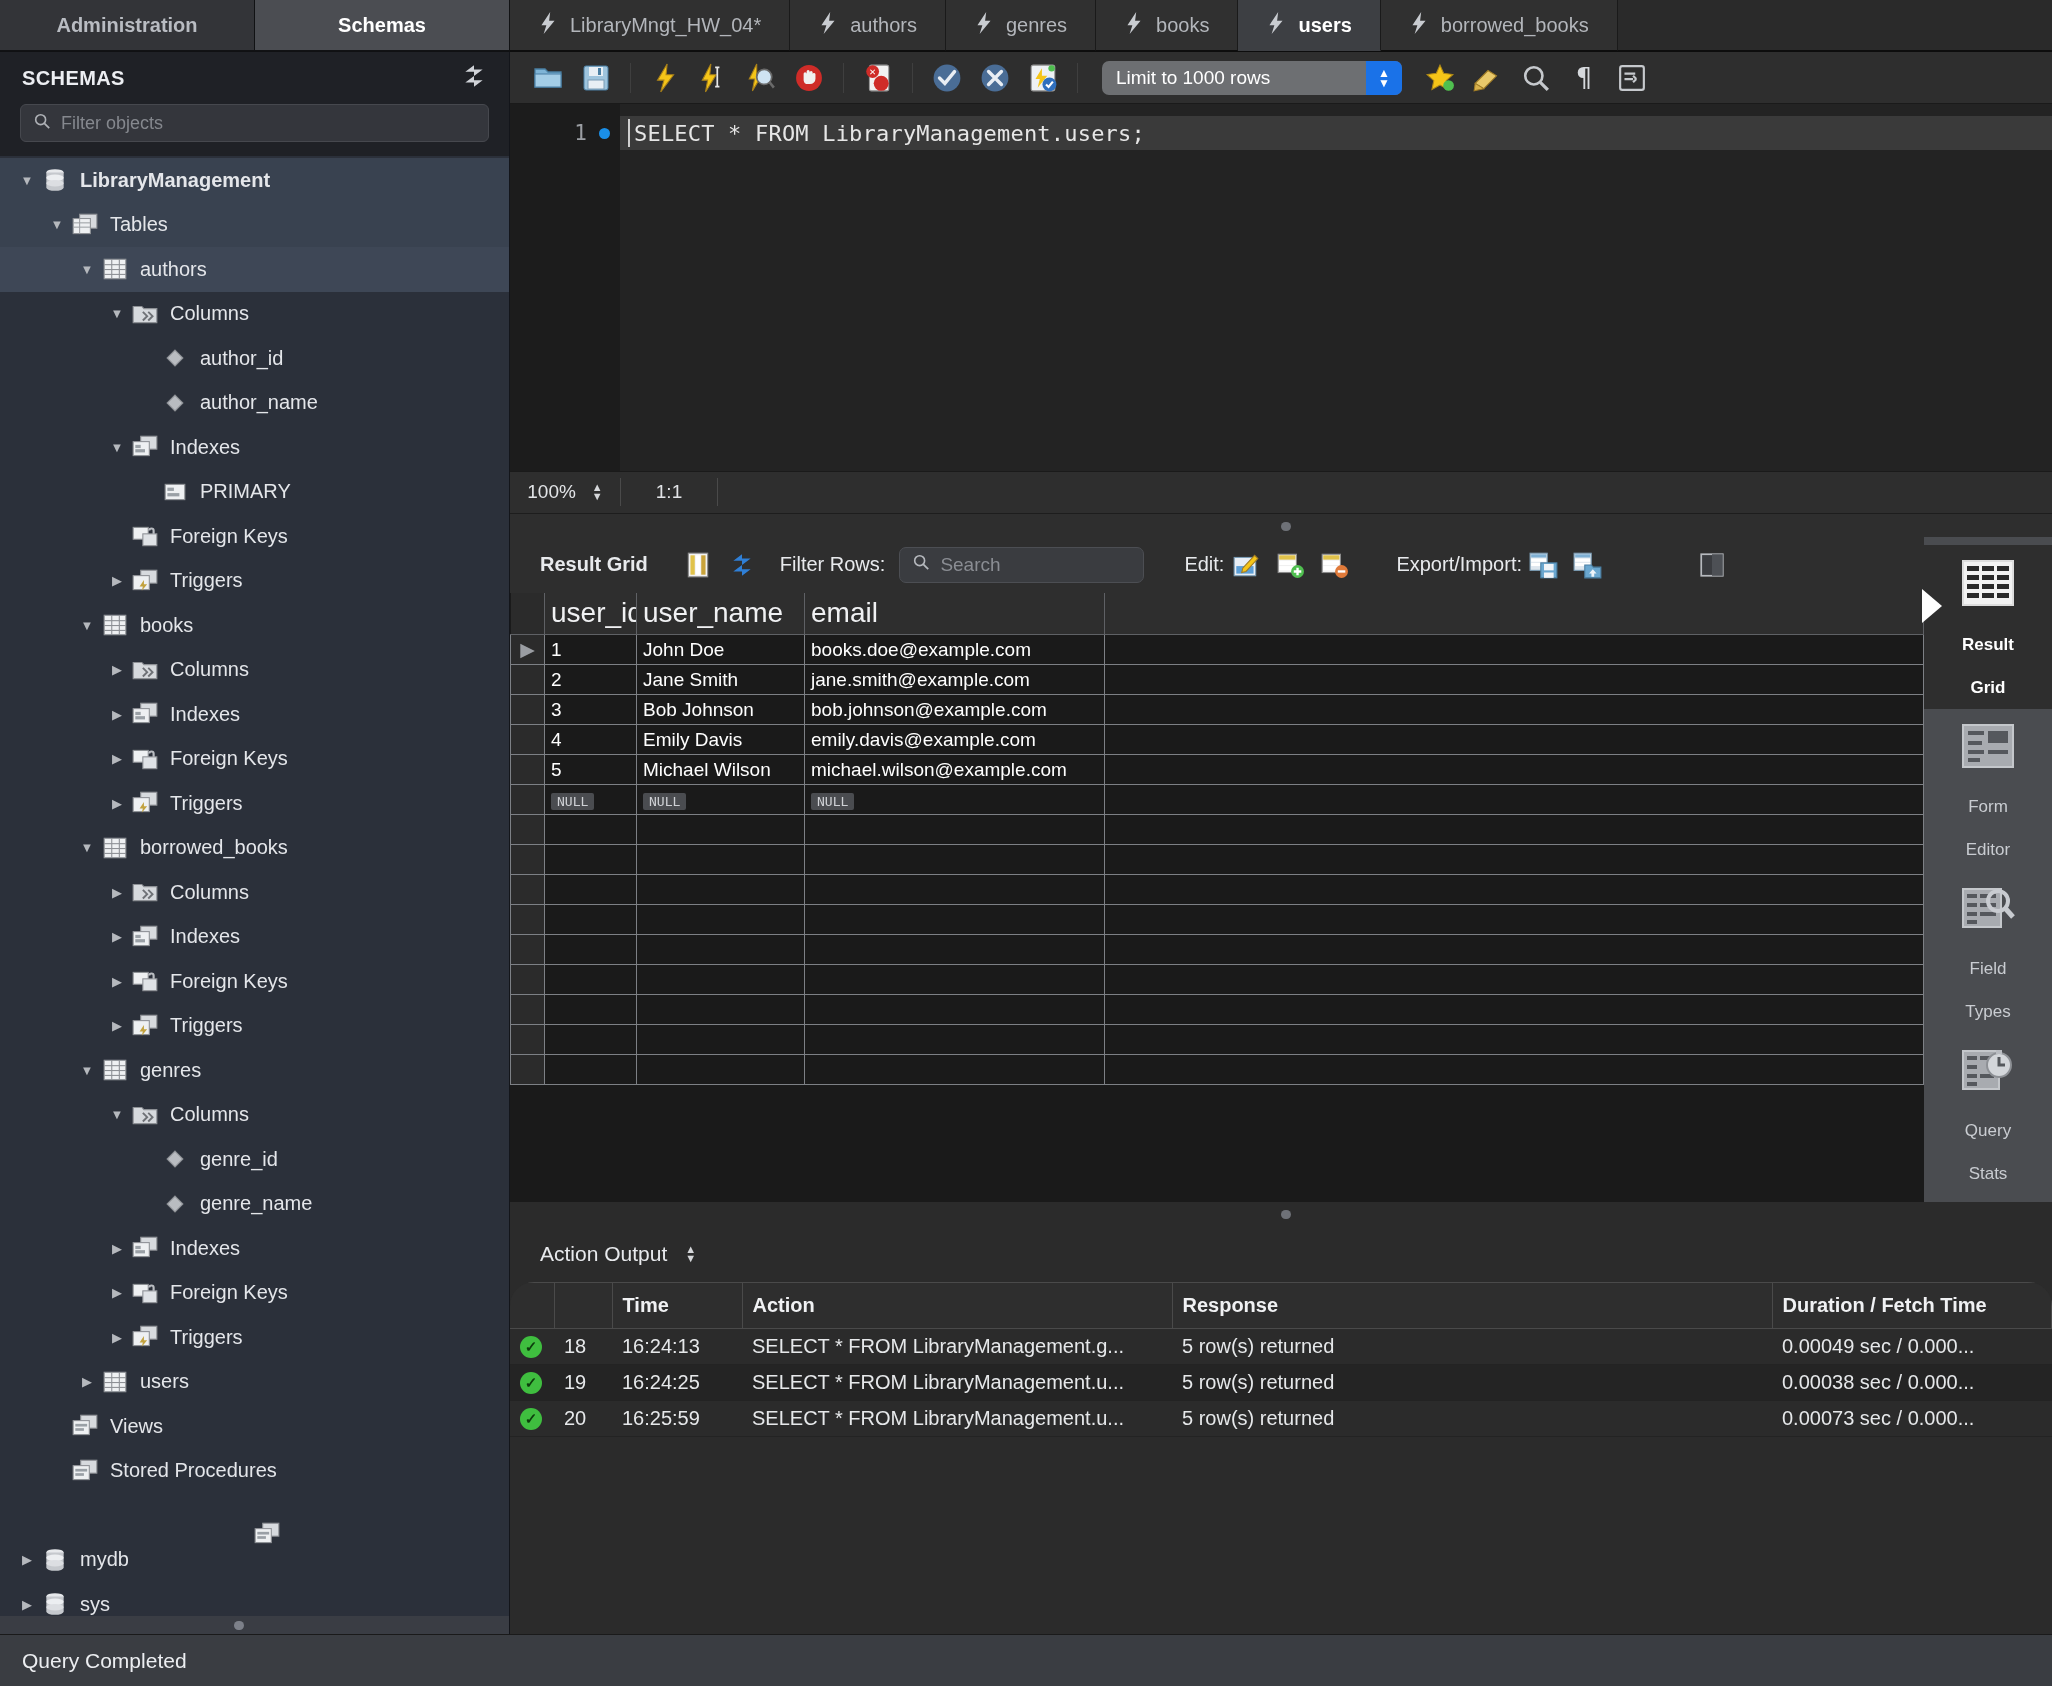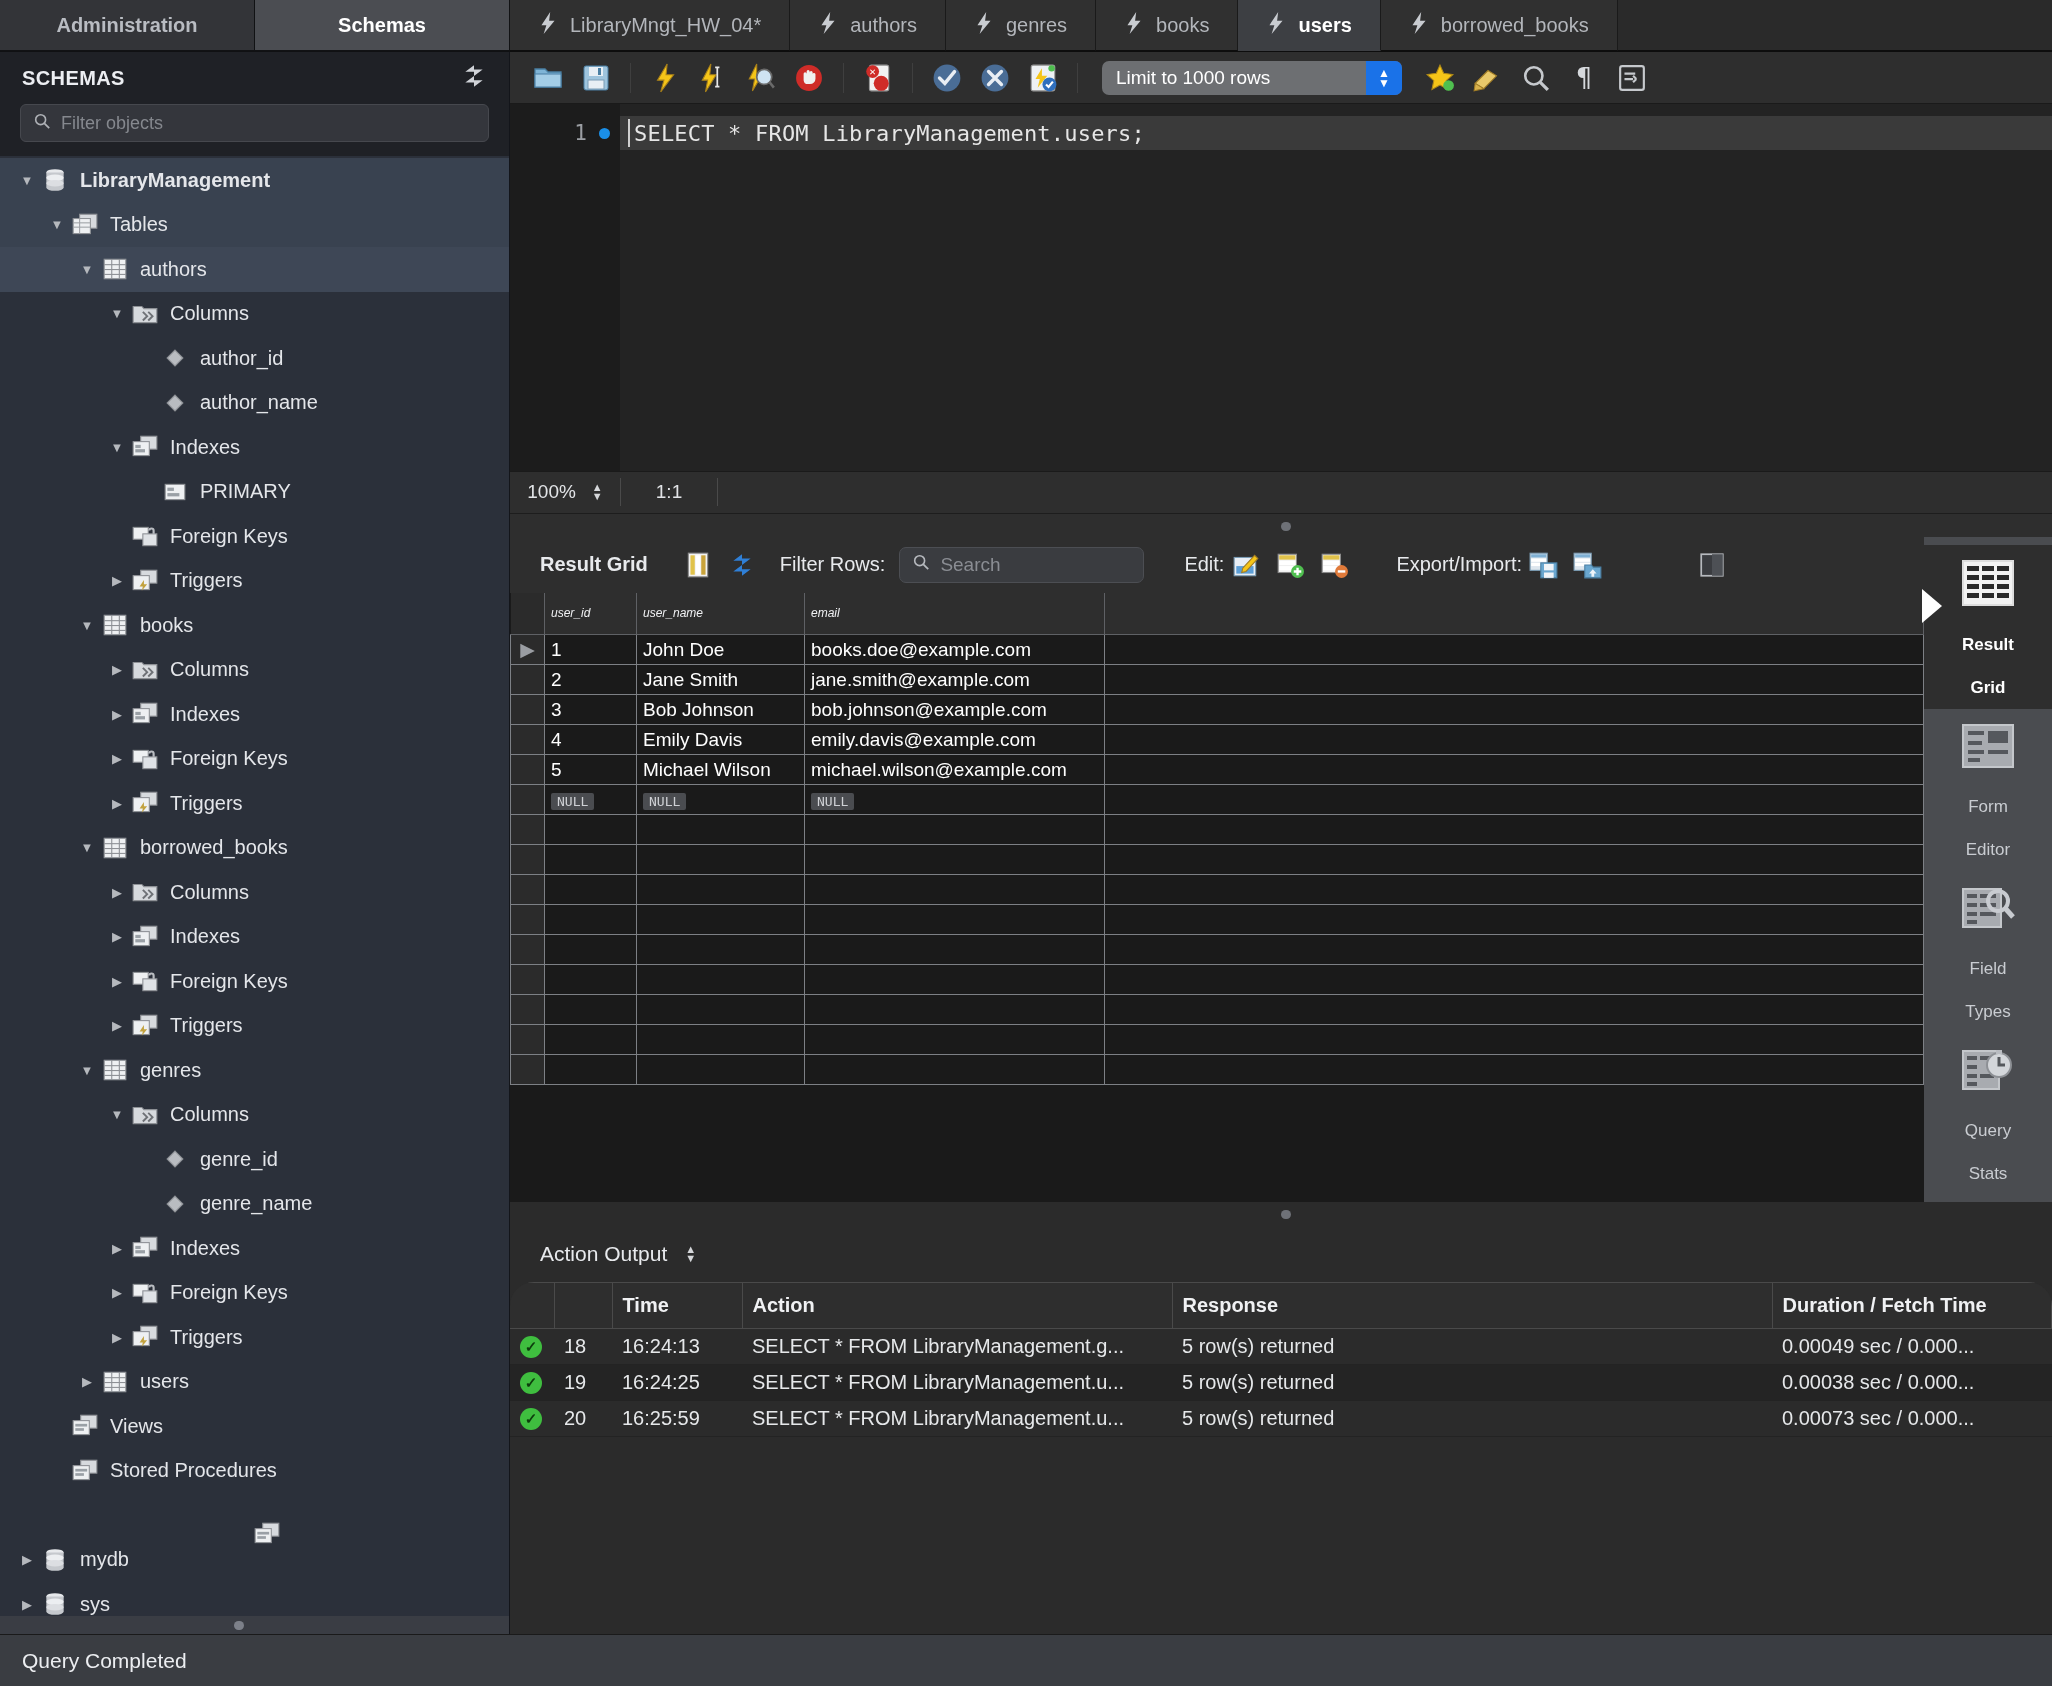--- a/index.html
+++ b/index.html
@@ -151,21 +151,21 @@
 
   
   .grid-wrap { flex: 1; min-height: 0; background: #1a1a1a; overflow: hidden; position: relative; }
   table.grid { border-collapse: collapse; width: 100%; table-layout: fixed; }
   table.grid th, table.grid td {
     border: 1px solid #7d8085; height: 30px; font-size: 19px; color: #ffffff;
     padding: 0 6px; text-align: left; white-space: nowrap; overflow: hidden;
   }
   table.grid th {
     background: #2e2e2e; border-top: 0; border-left: 0; border-right: 1px solid #5f6165;
-    border-bottom: 1px solid #5f6165; color: #f0f1f3; font-weight: normal; height: 42px; font-size: 12px; font-style: italic;
+    border-bottom: 1px solid #5f6165; color: #f0f1f3; font-weight: normal; height: 42px; font-size: 28px;
   }
   table.grid td { background: #1a1a1a; }
   .c-marker { width: 34px; background: #2b2b2b !important; text-align: center !important; color: #9a9da2 !important; }
   .c-id { width: 92px; } .c-name { width: 168px; } .c-email { width: 300px; }
   .nullchip {
     display: inline-block; background: #4a4c50; color: #cfd1d5; font-size: 13px;
     padding: 1px 6px; border-radius: 2px; font-family: "DejaVu Sans Mono", monospace;
   }
 
   .grid-foot {

